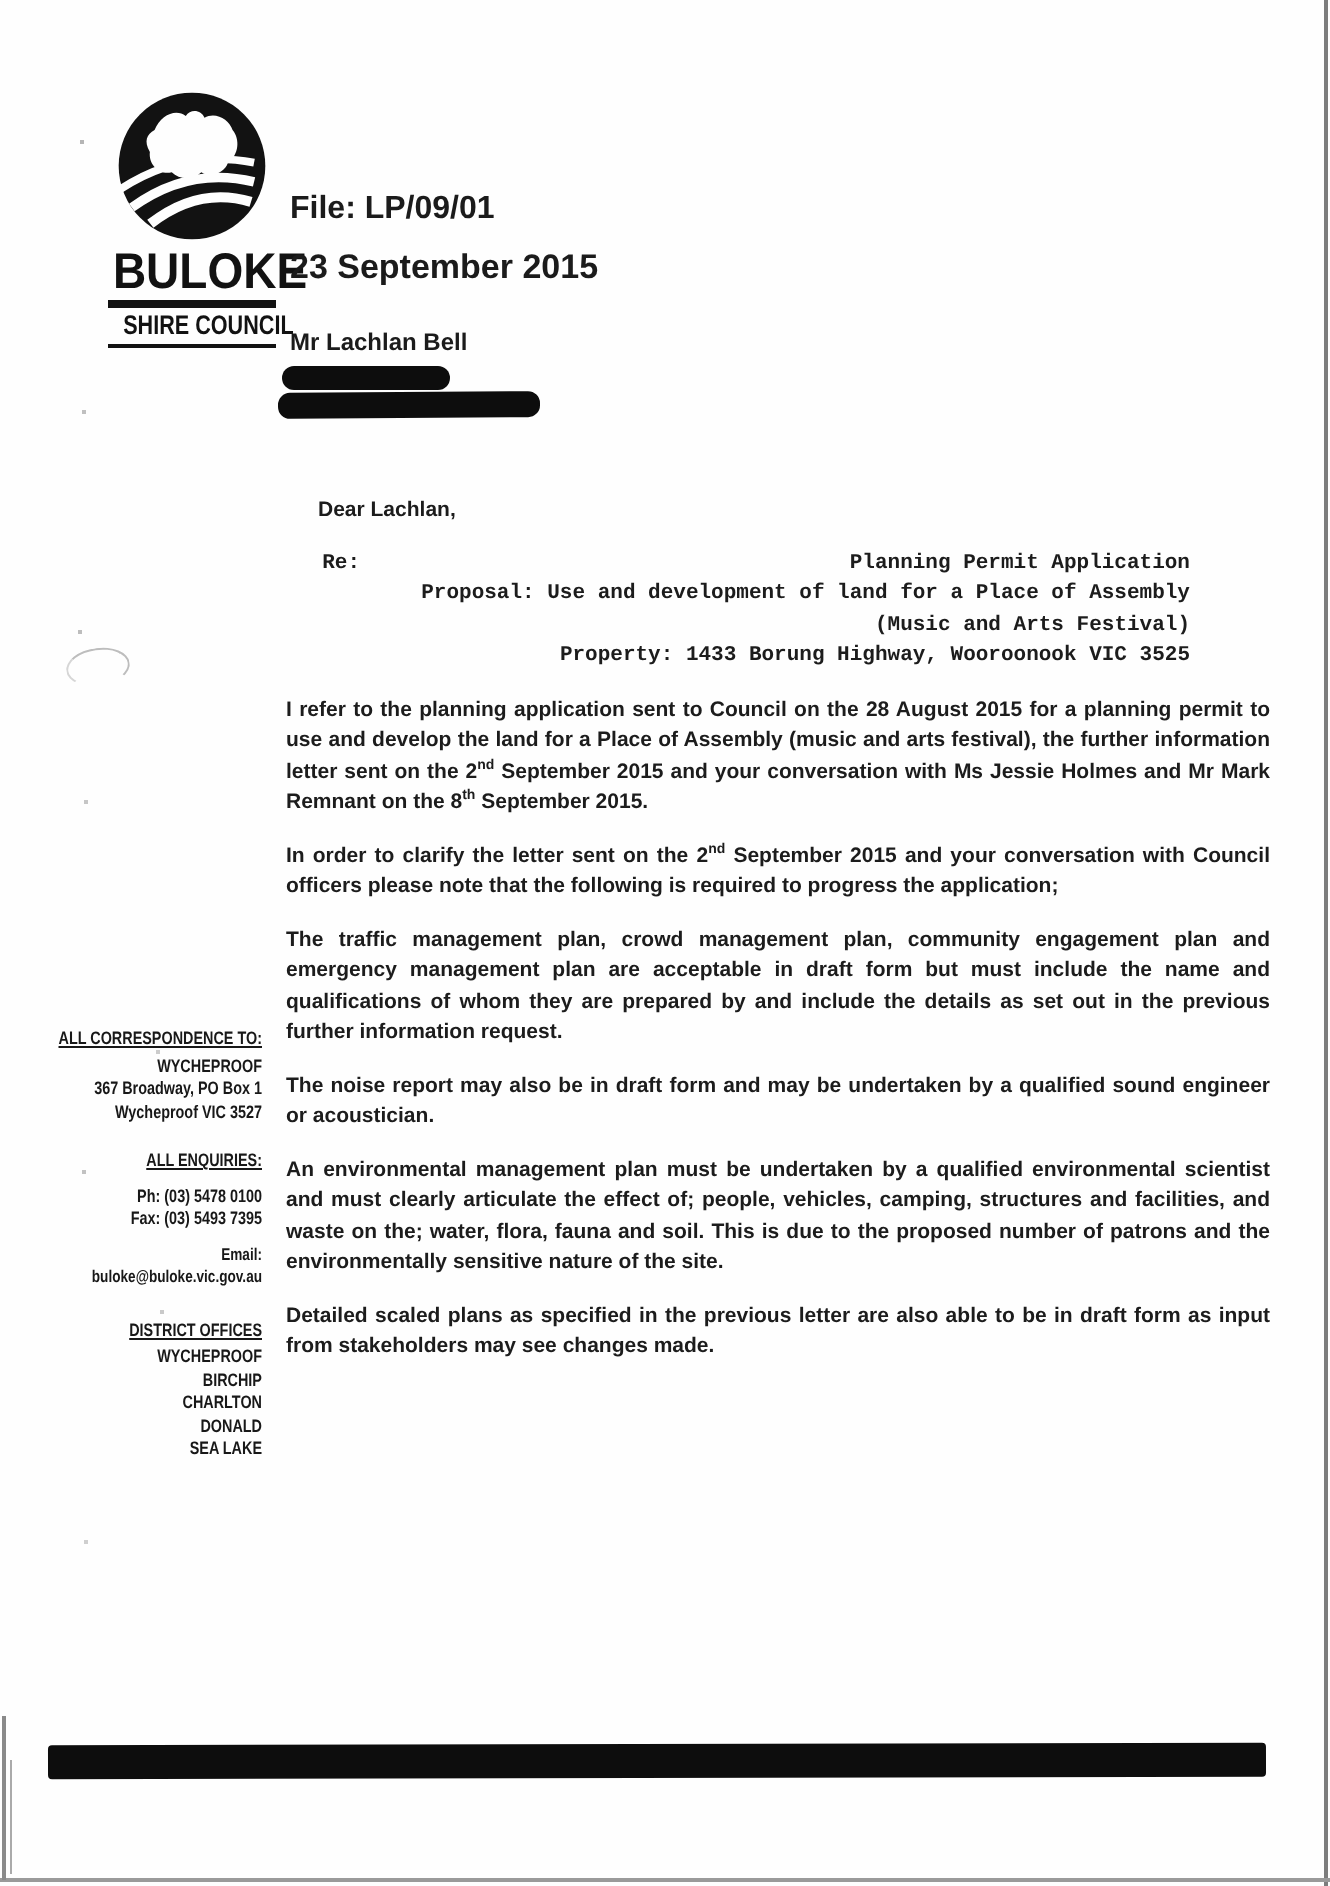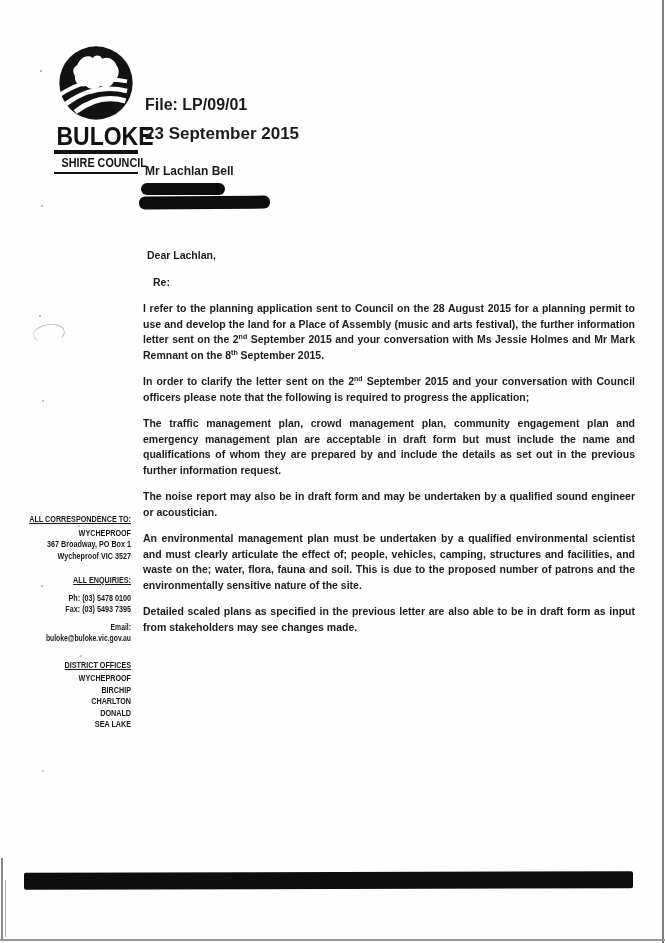--- a/index.html
+++ b/index.html
@@ -28,22 +28,22 @@
   
   .file-ref{position:absolute;left:145px;top:96px;font-size:16px;font-weight:700;}
   .letter-date{position:absolute;left:145px;top:124px;font-size:17px;font-weight:700;}
   .recipient{position:absolute;left:145px;top:164px;font-size:12px;font-weight:700;}
   .redact-1{position:absolute;left:141px;top:183px;width:84px;height:12px;background:#0d0d0d;border-radius:6px;}
   .redact-2{position:absolute;left:139px;top:196px;width:131px;height:13px;background:#0d0d0d;border-radius:6px;transform:rotate(-.4deg);}
   .redact-bottom{position:absolute;left:24px;top:872px;width:609px;height:17px;background:#0d0d0d;border-radius:2px;transform:rotate(-.12deg);}
   
   .body-block{position:absolute;left:143px;top:248px;width:492px;font-size:10.5px;
         font-weight:700;line-height:15.5px;text-align:justify;color:#1c1c1c;}
-  .salutation{margin:0 4px 11px;text-align:left;}
-  .re-block{display:flex;margin:0 0 11px;text-align:center;}
+  .salutation{margin:0 16px 11px;text-align:left;}
+  .re-block{display:flex;margin:0 0 11px;text-align:right;font-family:Liberation Mono, monospace;}
   .re-label{width:37px;flex:none;}
   .re-lines{width:415px;}
   .para{margin:0 0 11px;}
   sup{font-size:7px;line-height:0;vertical-align:super;}
   
   .sidebar{position:absolute;left:0;top:514px;width:131px;text-align:right;
         font-size:9px;font-weight:700;line-height:11.5px;color:#181818;
         transform:scaleX(0.80);transform-origin:100% 0;}
   .sb-head{text-decoration:underline;margin-bottom:2px;}
   .sb-gap-sm{margin-top:6px;}
@@ -85,20 +85,25 @@
   <div class="letter-date">23 September 2015</div>
 
   <div class="recipient">Mr Lachlan Bell</div>
   <div class="redact-1"></div>
   <div class="redact-2"></div>
 
   <div class="body-block">
     <div class="salutation">Dear Lachlan,</div>
     <div class="re-block">
       <div class="re-label">Re:</div>
+      <div class="re-lines">
+          <div>Planning Permit Application</div>
+          <div>Proposal: Use and development of land for a Place of Assembly (Music and Arts Festival)</div>
+          <div>Property: 1433 Borung Highway, Wooroonook VIC 3525</div>
+        </div>
     </div>
     <div>
         <div class="para">I refer to the planning application sent to Council on the 28 August 2015 for a planning permit to use and develop the land for a Place of Assembly (music and arts festival), the further information letter sent on the 2<sup>nd</sup> September 2015 and your conversation with Ms Jessie Holmes and Mr Mark Remnant on the 8<sup>th</sup> September 2015.</div>
         <div class="para">In order to clarify the letter sent on the 2<sup>nd</sup> September 2015 and your conversation with Council officers please note that the following is required to progress the application;</div>
         <div class="para">The traffic management plan, crowd management plan, community engagement plan and emergency management plan are acceptable in draft form but must include the name and qualifications of whom they are prepared by and include the details as set out in the previous further information request.</div>
         <div class="para">The noise report may also be in draft form and may be undertaken by a qualified sound engineer or acoustician.</div>
         <div class="para">An environmental management plan must be undertaken by a qualified environmental scientist and must clearly articulate the effect of; people, vehicles, camping, structures and facilities, and waste on the; water, flora, fauna and soil. This is due to the proposed number of patrons and the environmentally sensitive nature of the site.</div>
         <div class="para">Detailed scaled plans as specified in the previous letter are also able to be in draft form as input from stakeholders may see changes made.</div>
       </div>
   </div>

